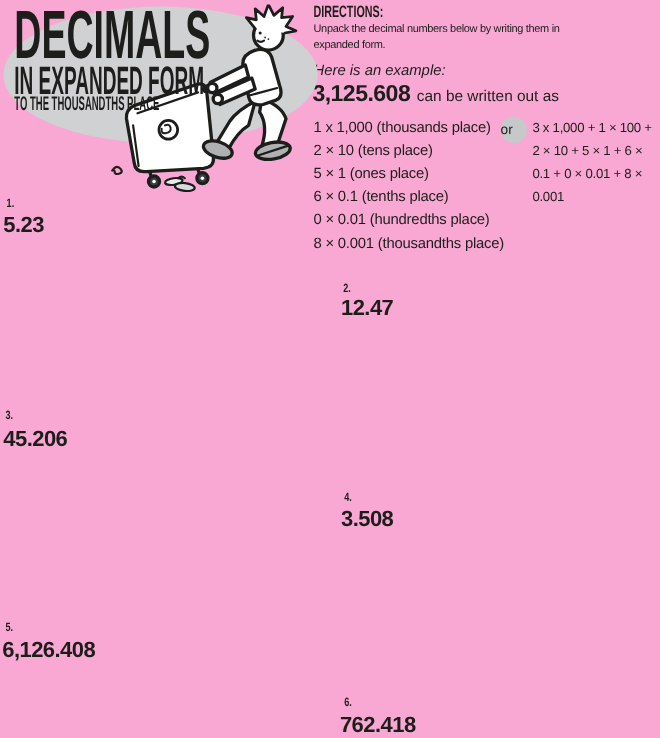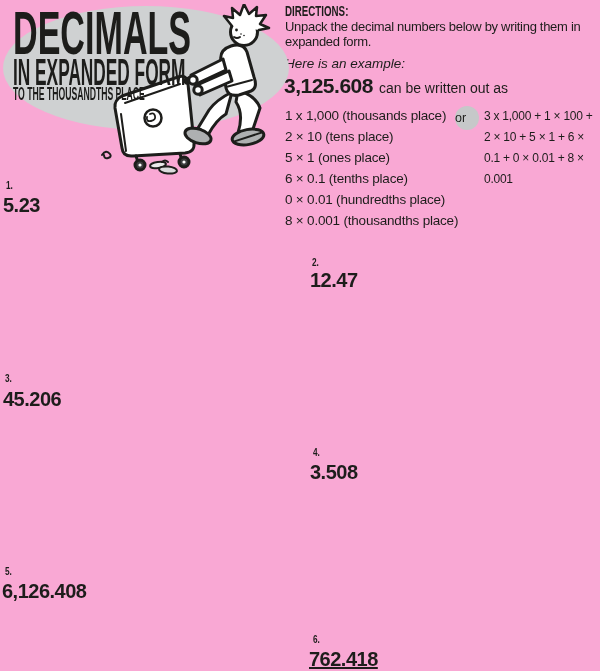--- a/index.html
+++ b/index.html
@@ -12,40 +12,40 @@
   .illus{position:absolute;left:92px;top:4px;width:206px;height:174px;z-index:2;}
   .t1{left:13px;top:4px;font-size:62px;line-height:58px;font-weight:bold;
       transform:scaleX(.55);transform-origin:0 0;z-index:3;letter-spacing:0px;}
   .t2{left:13px;top:57px;font-size:36px;line-height:31px;font-weight:bold;
       transform:scaleX(.48);transform-origin:0 0;z-index:3;}
   .t3{left:13px;top:86px;font-size:18px;line-height:17px;font-weight:bold;
       transform:scaleX(.48);transform-origin:0 0;z-index:3;}
   
   .dir-h{left:285px;top:2px;font-size:15px;line-height:18px;font-weight:bold;
          transform:scaleX(.65);transform-origin:0 0;}
-  .body-line{font-size:13px;line-height:14.6px;letter-spacing:-0.3px;}
+  .body-line{font-size:10px;line-height:14.6px;letter-spacing:-0.3px;}
   .b1{left:285px;top:20px;} .b2{left:285px;top:35px;}
   .intro{left:285px;top:56px;font-size:13.5px;font-style:italic;}
   .headline{left:284px;top:74px;display:flex;align-items:baseline;}
   .big-num{font-size:21px;font-weight:bold;letter-spacing:-0.5px;}
   .suffix{font-size:14px;margin-left:6px;}
   .place-lines{left:285px;top:105px;font-size:13.5px;line-height:21px;letter-spacing:-0.2px;}
   .sum-lines{left:484px;top:106px;font-size:12px;line-height:21px;letter-spacing:-0.25px;}
   .or-badge{left:455px;top:106px;width:24px;height:24px;border-radius:50%;
             background:var(--or_badge,#c6c8c9);display:flex;align-items:center;justify-content:flex-start;
             font-size:12.5px;}
   
   .pnum{font-size:11px;font-weight:bold;transform:scaleX(.75);transform-origin:0 0;line-height:12px;}
   .pval{font-size:20px;font-weight:bold;letter-spacing:-0.5px;line-height:25px;}
   .n1{left:6px;top:179px;}   .v1{left:3px;top:193px;}
   .n2{left:312px;top:256px;} .v2{left:310px;top:268px;}
   .n3{left:5px;top:372px;}   .v3{left:3px;top:387px;}
   .n4{left:313px;top:446px;} .v4{left:310px;top:460px;}
   .n5{left:5px;top:565px;}   .v5{left:2px;top:579px;}
-  .n6{left:313px;top:633px;} .v6{left:309px;top:647px;text-decoration:underline;}
+  .n6{left:313px;top:633px;} .v6{left:309px;top:647px;}
 </style>
 </head>
 <body>
 
 <div class="page">
 
   <div class="ellipse"></div>
 
   <svg class="illus" viewBox="0 0 206 174" aria-hidden="true">
     <g fill="#ffffff" stroke="#1d1d1b" stroke-width="3" stroke-linejoin="round" stroke-linecap="round">

